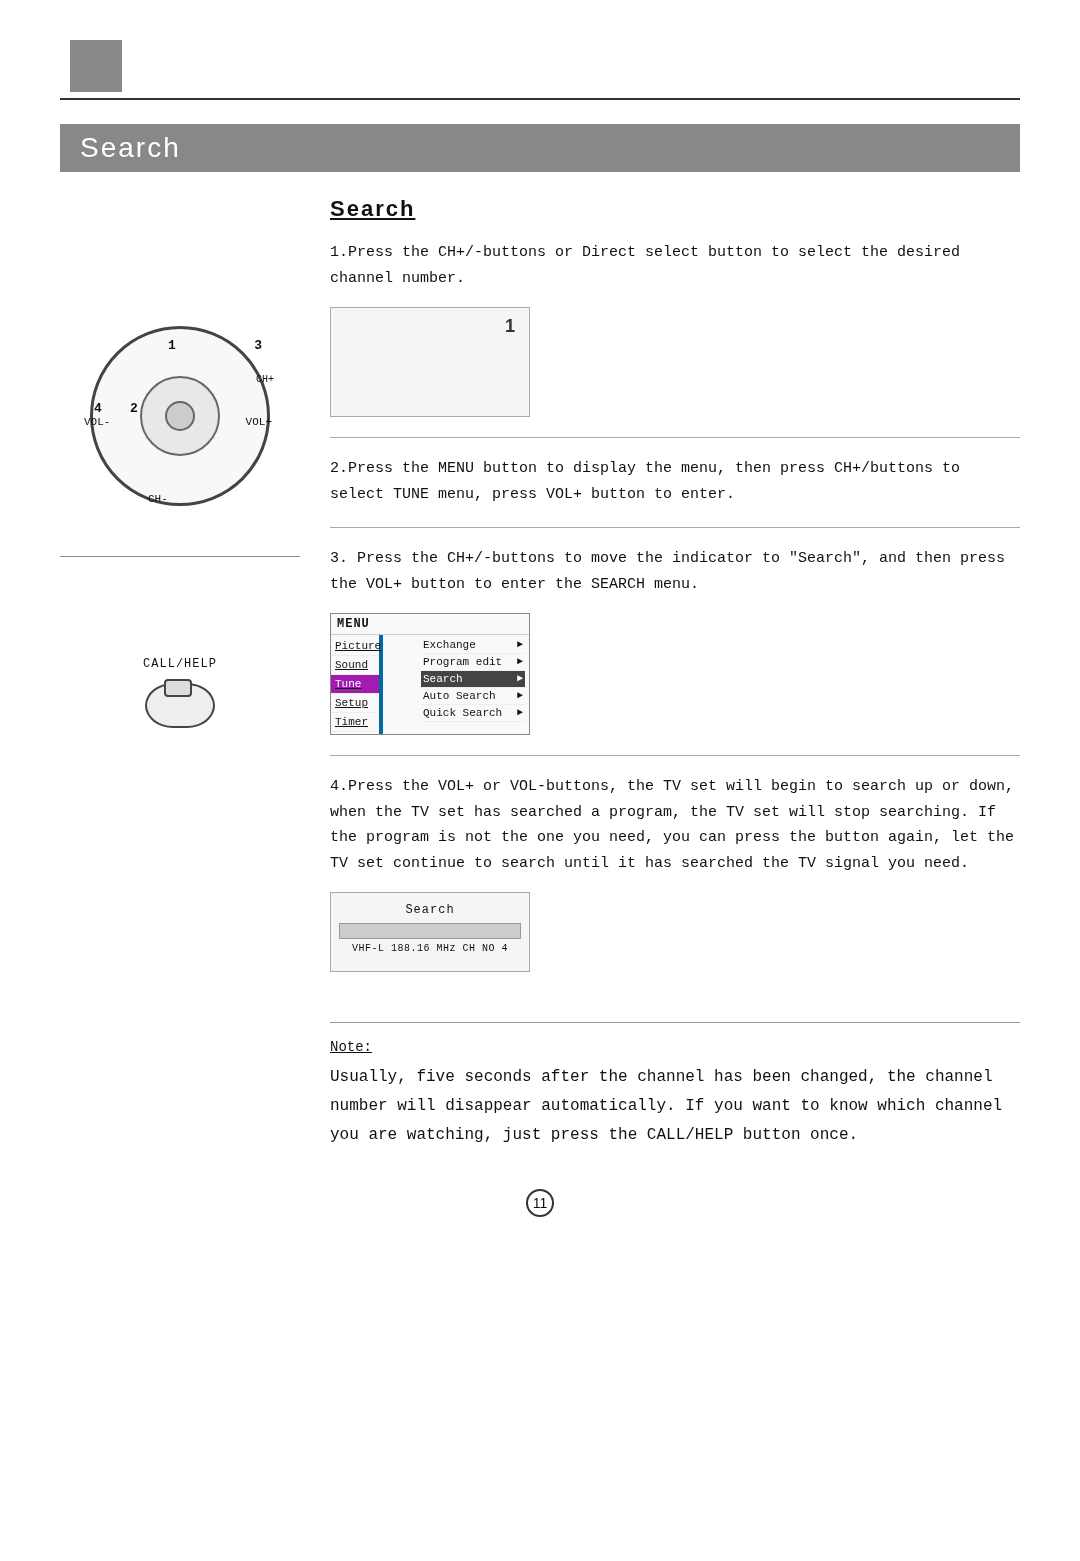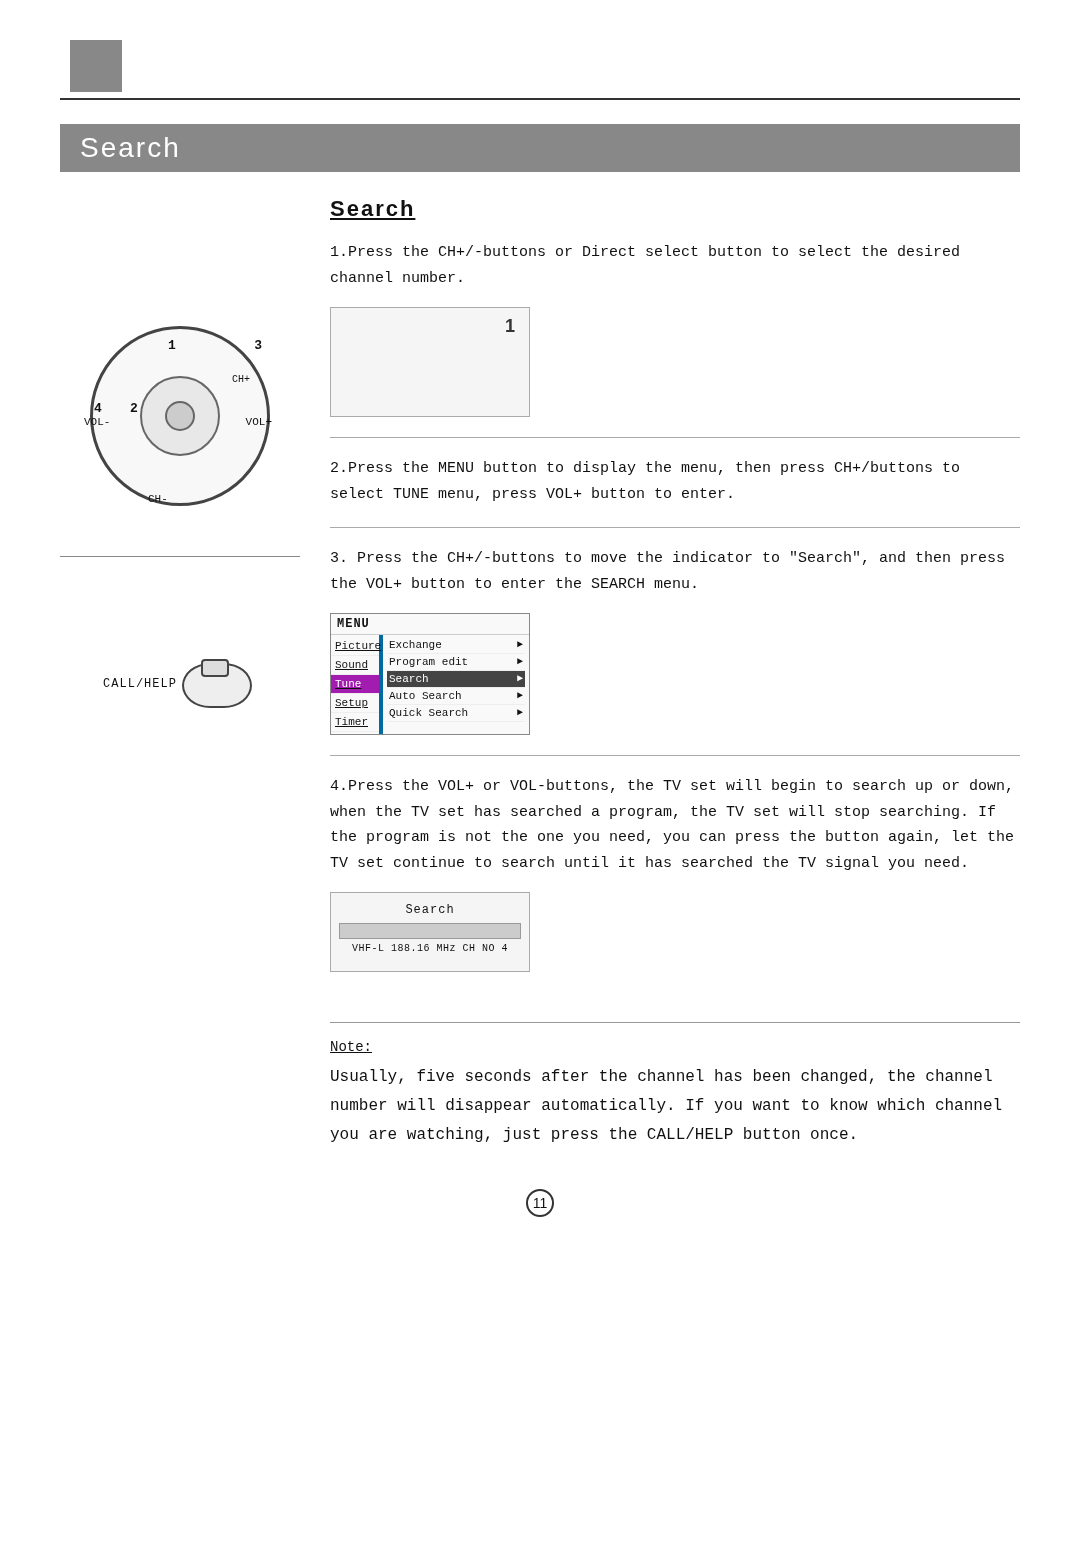--- a/index.html
+++ b/index.html
@@ -91,25 +91,26 @@
       position: absolute;
     }
     .lbl-1 { top: 22px; left: 88px; font-weight: bold; }
     .lbl-3 { top: 22px; right: 18px; font-weight: bold; }
     .lbl-2 { top: 85px; left: 50px; font-weight: bold; }
     .lbl-4 { top: 85px; left: 14px; font-weight: bold; }
     .lbl-vol-minus { top: 100px; left: 4px; font-size: 11px; }
     .lbl-menu { top: 100px; left: 68px; font-size: 11px; }
     .lbl-vol-plus { top: 100px; right: 8px; font-size: 11px; }
     .lbl-ch-minus { top: 177px; left: 68px; font-size: 11px; }
-    .lbl-ch-plus { top: 58px; right: 30px; font-size: 10px; }
+    .lbl-ch-plus { top: 58px; right: 6px; font-size: 10px; }
     
     .callhelp-section {
       margin-top: 80px;
       display: flex;
+      flex-direction: column;
       align-items: center;
     }
     .callhelp-label {
       font-size: 12px;
       font-family: 'Courier New', monospace;
       margin-bottom: 6px;
       letter-spacing: 1px;
     }
     
     .right-col {
@@ -205,20 +206,21 @@
       flex: 1;
       padding: 2px 4px;
     }
     .menu-right-item {
       padding: 2px 2px;
       font-size: 11px;
       display: flex;
       flex-direction: row;
       justify-content: space-between;
       border-bottom: 1px solid #eee;
+      margin-left: 34px;
     }
     .menu-right-item.selected {
       background: #444;
       color: #fff;
     }
     .arrow { font-size: 10px; }
     
     .search-screen {
       width: 200px;
       border: 1.5px solid #aaa;

